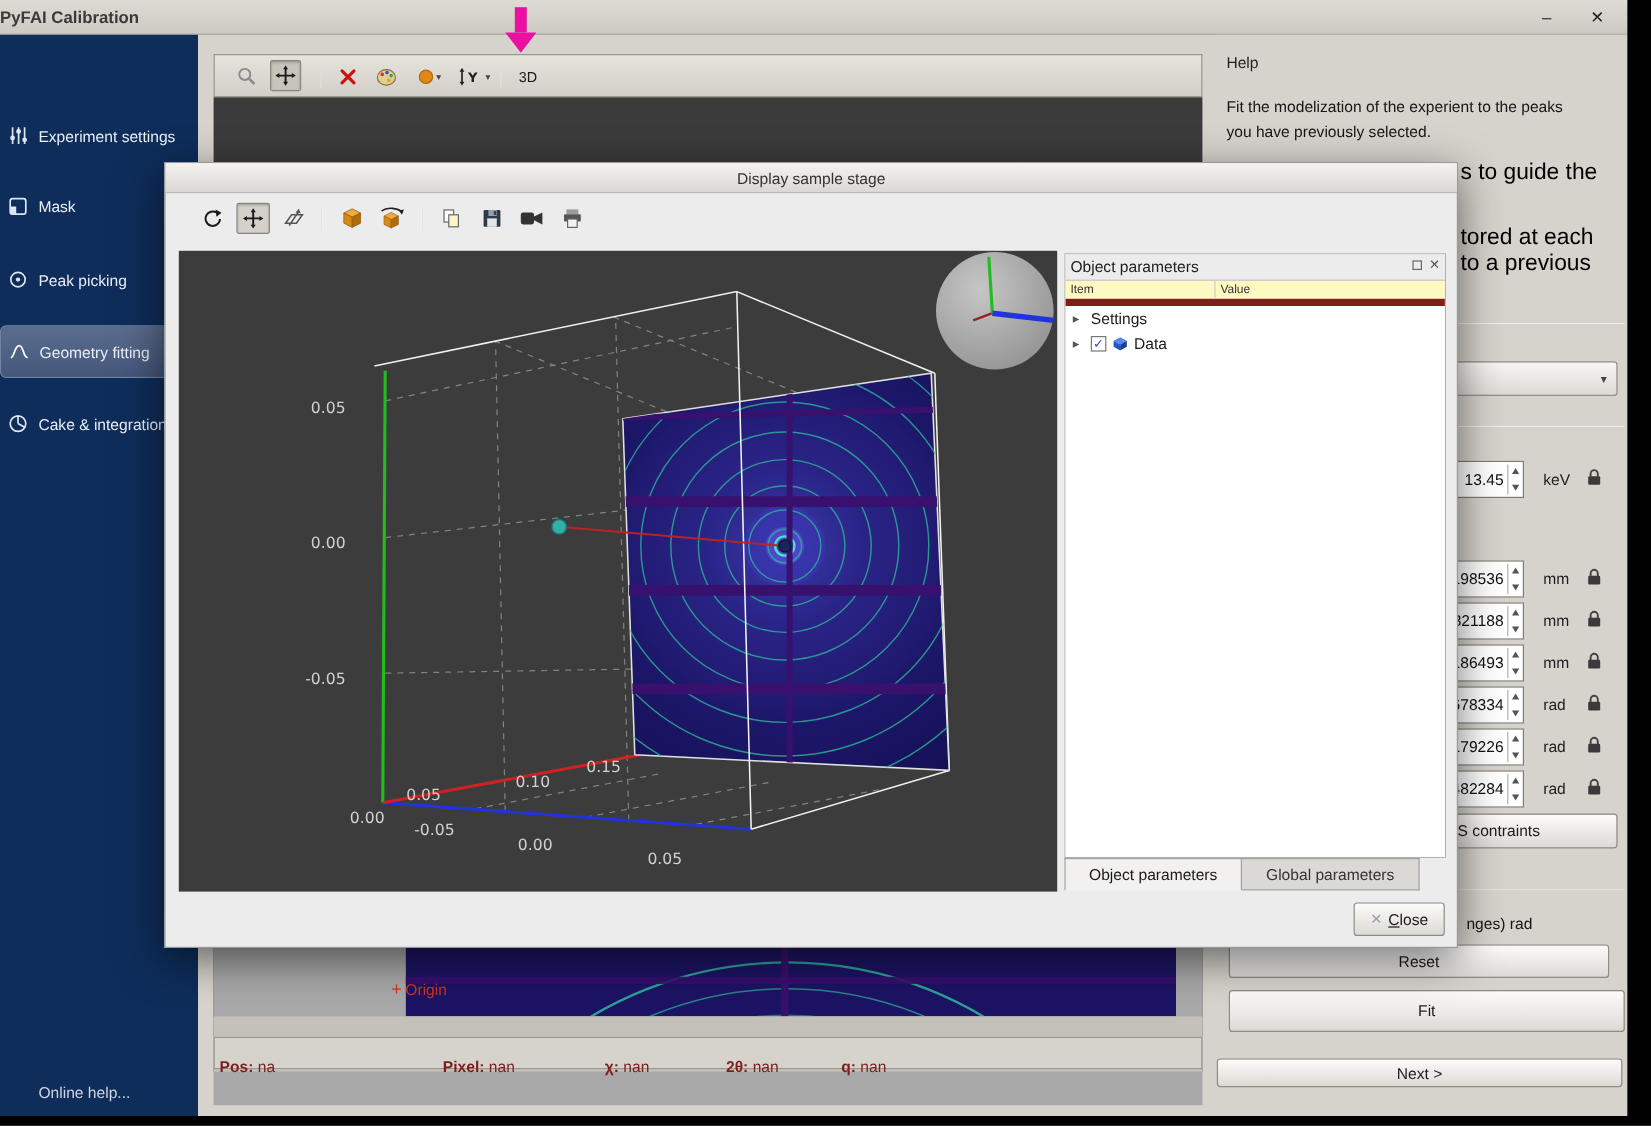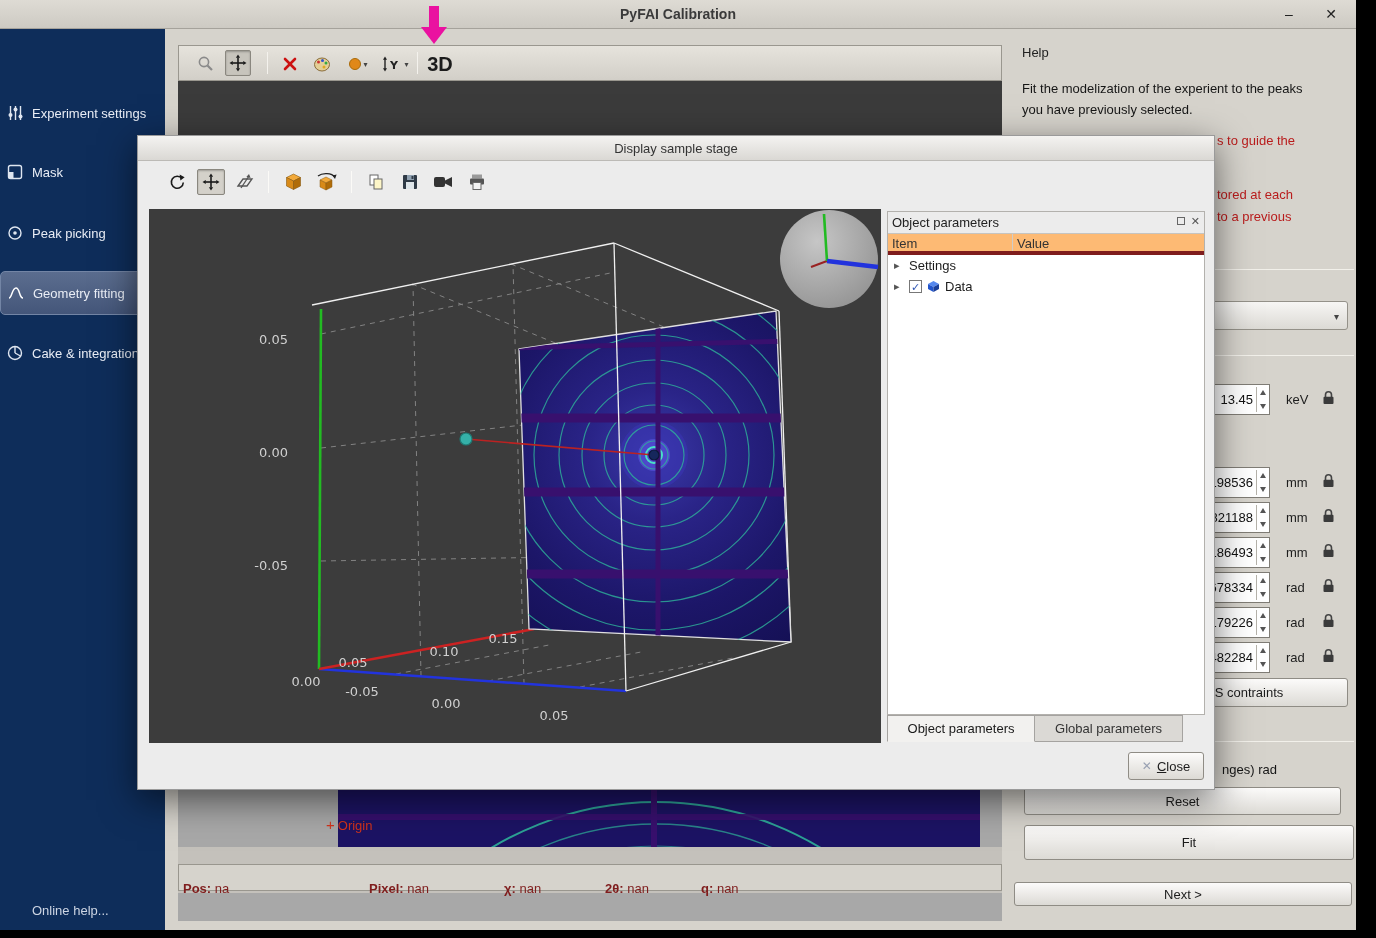--- a/index.html
+++ b/index.html
@@ -1,54 +1,54 @@
 <!DOCTYPE html>
 <html><head>
 <meta charset="utf-8">
 <style>
   *{margin:0;padding:0;box-sizing:border-box}
   html,body{width:1376px;height:938px;background:#000;font-family:"Liberation Sans","DejaVu Sans",sans-serif;overflow:hidden;position:relative}
 
   
   #window{position:absolute;left:0;top:0;width:1356px;height:930px;background:#d6d3cc}
   #titlebar{position:absolute;left:0;top:0;width:1356px;height:29px;background:linear-gradient(#dedbd4,#cdcac3);border-bottom:1px solid #a5a29b}
-  #titlebar .title{position:absolute;left:0;right:0;top:6px;text-align:center;font-size:14px;font-weight:bold;color:#3a3a3a}
+  #titlebar .title{position:absolute;left:0;right:0;top:6px;text-align:left;font-size:14px;font-weight:bold;color:#3a3a3a}
   .winbtn{position:absolute;top:4px;width:22px;height:20px;text-align:center;font-size:14px;color:#222;line-height:20px;cursor:default}
   #btn-min{right:56px}#btn-close{right:14px}
 
   
   #sidebar{position:absolute;left:0;top:29px;width:165px;height:901px;background:#0e2d5a}
   .side-item{position:absolute;left:0;width:165px;height:44px;display:flex;align-items:center;gap:8px;padding-left:6px;color:#e9edf5;font-size:13px}
   .side-item.active{background:linear-gradient(#5b6d8f,#44567a);border:1px solid #7385a5;border-radius:5px;width:163px}
   #side-footer{position:absolute;left:32px;bottom:12px;color:#cdd5e3;font-size:13px}
 
   
   #main-toolbar{position:absolute;left:178px;top:45px;width:824px;height:36px;background:linear-gradient(#e6e3dc,#d2cfc8);border:1px solid #9a978f}
   .tb-ico{position:absolute;top:7px;width:26px;height:22px;display:flex;align-items:center;justify-content:center}
   .tb-ico.sel{background:#c7c4bc;border:1px solid #8a877f;border-radius:2px;box-shadow:inset 0 1px 2px rgba(0,0,0,.25);top:4px;height:26px}
   .tb-sep{position:absolute;top:6px;width:1px;height:22px;background:#aeaba3;border-right:1px solid #f4f2ed}
   .caret{font-size:8px;color:#444;margin-left:1px}
-  .threed{font-size:20px;font-weight:bold;color:#1c1c1c}
+  .threed{font-size:12px;font-weight:normal;color:#1c1c1c}
 
   #plot-area{position:absolute;left:178px;top:81px;width:824px;height:812px;background:#3b3b3b}
   #plot-bottom{position:absolute;left:0;top:709px;width:824px;height:131px;background:#a8a8a8}
   #plot-bottom .lower{position:absolute;left:0;top:57px;width:824px;height:46px;background:#c4c1bb}
   #img-sliver{position:absolute;left:160px;top:0}
   #origin-label{position:absolute;left:148px;top:26px;color:#d2331c;font-size:13px;z-index:2}
   #origin-label .plus{font-size:15px;margin-right:3px}
 
   #statusbar{position:absolute;left:178px;top:864px;width:824px;height:27px;background:#d6d3cc;border:1px solid #99968e}
   .st-item{position:absolute;top:16px;font-size:13px;color:#7f1d1d}
   .st-item b{font-weight:bold}
 
   
   #right-panel{position:absolute;left:1014px;top:29px;width:342px;height:901px;background:#d6d3cc}
   #help-title{position:absolute;left:8px;top:16px;font-size:13px;color:#222}
   #help-par{position:absolute;left:8px;top:49px;width:300px;font-size:13px;line-height:21px;color:#161616}
-  .help-frag{position:absolute;left:203px;font-size:13px;color:#b91c1c}
+  .help-frag{position:absolute;left:203px;font-size:19px;color:#000000}
   .rp-sep{position:absolute;left:0;width:340px;height:1px;background:#aaa79f;border-bottom:1px solid #f2f0ea}
   .combo{position:absolute;left:8px;top:272px;width:326px;height:29px;background:linear-gradient(#f7f6f4,#dcdad5);border:1px solid #949189;border-radius:3px}
   .combo .caret{position:absolute;right:8px;top:9px;font-size:10px}
   .spinrow{position:absolute;left:46px;width:210px;height:31px;background:#fff;border:1px solid #7f7c75}
   .spinrow .val{position:absolute;right:16px;top:7px;font-size:13px;color:#111}
   .spin{position:absolute;right:1px;top:2px;bottom:2px;width:12px;border-left:1px solid #b5b2aa;display:flex;flex-direction:column;justify-content:space-between;align-items:center;padding:3px 0}
   .spin .up{width:0;height:0;border-left:3.5px solid transparent;border-right:3.5px solid transparent;border-bottom:5px solid #555}
   .spin .dn{width:0;height:0;border-left:3.5px solid transparent;border-right:3.5px solid transparent;border-top:5px solid #555}
   .unit{position:absolute;left:272px;font-size:13px;color:#1d1d1d}
   .lock{position:absolute;left:308px}
@@ -67,21 +67,21 @@
   .dtb-ico.sel{background:#d4d1ca;border:1px solid #8a877f;border-radius:2px;box-shadow:inset 0 1px 2px rgba(0,0,0,.25)}
   .dtb-sep{position:absolute;top:10px;width:1px;height:22px;background:#bdbab3;border-right:1px solid #fbfaf7}
   #canvas3d{position:absolute;left:11px;top:73px;width:732px;height:534px;background:#3c3c3c}
 
   
   #obj-panel{position:absolute;left:749px;top:75px;width:318px;height:504px;border:1px solid #b3b1ad;background:#fff;display:flex;flex-direction:column}
   #obj-head{height:22px;background:#ececec;border-bottom:1px solid #c6c4c0;font-size:13px;color:#222;padding:3px 4px;position:relative}
   #obj-head .hicons{position:absolute;right:4px;top:4px;display:flex;gap:6px;align-items:center}
   .sq{width:8px;height:8px;border:1px solid #666;display:inline-block}
   .hx{font-size:11px;color:#555;line-height:10px}
-  #obj-cols{height:21px;display:flex;background:#fdba74;border-bottom:4px solid #7f1d1d;font-size:13px;color:#333}
+  #obj-cols{height:21px;display:flex;background:#fef9c3;border-bottom:6px solid #7f1d1d;font-size:10px;color:#333}
   #obj-cols .c1{width:125px;border-right:1px solid #cfcdc9;padding:2px 4px}
   #obj-cols .c2{flex:1;padding:2px 4px}
   #obj-body{flex:1;background:#fff;font-size:13px;color:#1c1c1c}
   .tree-row{height:21px;display:flex;align-items:center;gap:5px;padding-left:6px}
   .expander{color:#555;font-size:11px;width:10px}
   .cbx{width:13px;height:13px;background:#fff;border:1px solid #777;font-size:11px;line-height:12px;text-align:center;color:#2e55b4;font-weight:bold}
   #obj-tabs{position:absolute;left:749px;top:579px;display:flex}
   .tab{width:148px;height:27px;font-size:13px;display:flex;align-items:center;justify-content:center;border:1px solid #a5a3a0}
   .tab.active{background:#f2f1ef;border-bottom-color:#f2f1ef;color:#1a1a1a}
   .tab.inactive{background:#dbd9d5;color:#333;border-left:none}

